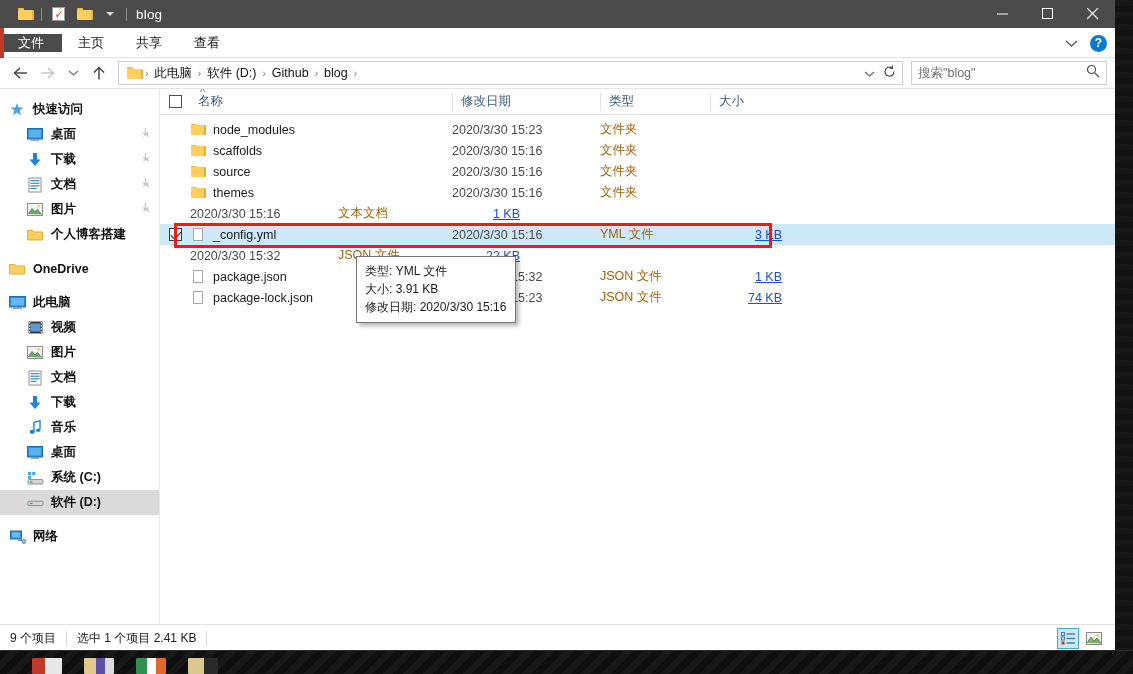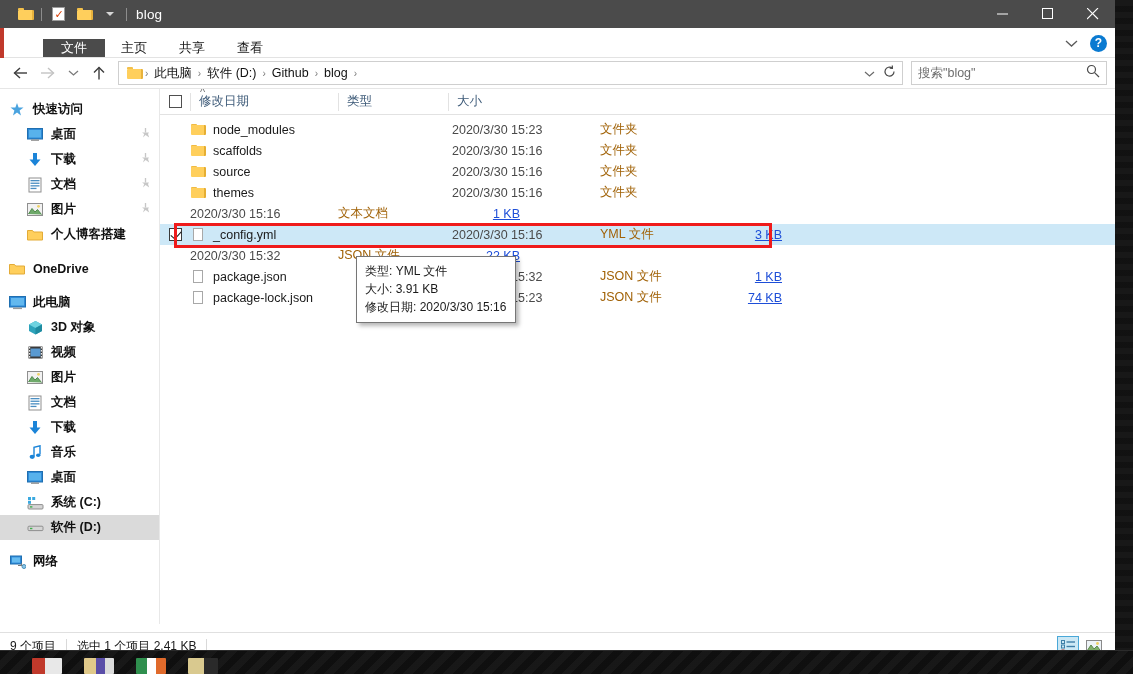--- a/index.html
+++ b/index.html
@@ -37,22 +37,22 @@
   .prop-glyph { width:13px; height:14px; background:#fff; border:1px solid #9b9b9b; position:relative;}
   .prop-glyph i{ position:absolute; left:2px; top:2px; font-style:normal; font-size:11px; color:#d83b01; line-height:9px;}
   .caret-dn { width:0;height:0;border-left:4px solid transparent;border-right:4px solid transparent;
     border-top:4px solid #d6d6d6; }
   .wtitle { color:#fff; font-size:13.5px; margin-left:6px; letter-spacing:.2px; }
   .wincontrols { position:absolute; right:0; top:0; display:flex; height:28px; }
   .wc { width:45px; height:28px; display:flex; align-items:center; justify-content:center; }
   .wc svg { display:block; }
 
   
-  .ribbon { height:30px; background:#fff; display:flex; align-items:flex-end; position:relative;
-            border-bottom:1px solid #e3e3e3;padding-left:43px; }
+  .ribbon { height:30px; background:#fff; display:flex; align-items:center; position:relative;
+            border-bottom:1px solid #e3e3e3; }
   .accent-stripe { position:absolute; left:0; top:0; width:4px; height:30px; background:#c0392b; }
   .rtab { display:flex; align-items:center; justify-content:center; font-size:13px; color:#1a1a1a;
           padding:0 16px; min-width:56px; }
   .rtab.file { background:#4b4b4b; color:#fff; padding:0 18px; }
   .ribbon-right { position:absolute; right:8px; top:0; height:30px; display:flex; align-items:center; gap:12px;}
   .help-btn { width:17px; height:17px; border-radius:50%; background:#0a7ad1; color:#fff; font-size:12px;
     font-weight:bold; display:flex; align-items:center; justify-content:center; }
 
   
   .addressbar { height:30px; display:flex; align-items:center; padding:0 8px; gap:0; background:#fff;}
@@ -115,21 +115,21 @@
 
   
   .annot { position:absolute; border:3px solid #ef1b1b; pointer-events:none; }
 
   
   .tooltip { position:absolute; background:#fff; border:1px solid #767676; padding:5px 8px 6px 8px;
              box-shadow:3px 3px 4px rgba(0,0,0,.28); font-size:12px; color:#1a1a1a; line-height:18px; }
 
   
   .status { height:28px; border-top:1px solid #e0e0e0; display:flex; align-items:center;
-            font-size:12px; color:#1a1a1a; position:relative; background:#fff;margin-top:8px; }
+            font-size:12px; color:#1a1a1a; position:relative; background:#fff; }
   .st-sec { padding:0 10px; }
   .st-div { width:1px; height:15px; background:#d9d9d9; }
   .view-btns { position:absolute; right:10px; top:3px; display:flex; gap:4px; }
   .vb { width:22px; height:21px; display:flex; align-items:center; justify-content:center; }
   .vb.active { background:#cce8f5; border:1px solid #4aa8d8; }
 </style>
 </head>
 <body>
 
 <div id="app">
@@ -347,30 +347,20 @@
               <svg width="17" height="14">
                 <rect x="0.5" y="0.5" width="16" height="10.5" fill="#2e8ad8" stroke="#1f6fb0"></rect>
                 <rect x="2" y="2" width="13" height="7.5" fill="#63b8ee"></rect>
                 <rect x="4" y="11.6" width="9" height="1.5" fill="#9a9a9a"></rect>
               </svg>
             </span>
             <span>此电脑</span>
           </div>
           <div class="nav-item lvl1">
             <span class="nav-ico">
-              <svg width="15" height="15">
-                <polygon points="7.5,1 14,4.5 14,11 7.5,14.5 1,11 1,4.5" fill="#2ea3bb"></polygon>
-                <polygon points="7.5,1 14,4.5 7.5,8 1,4.5" fill="#6fd3e0"></polygon>
-                <polygon points="7.5,8 14,4.5 14,11 7.5,14.5" fill="#1f8ba0"></polygon>
-              </svg>
-            </span>
-            <span>3D 对象</span>
-          </div>
-          <div class="nav-item lvl1">
-            <span class="nav-ico">
               <svg width="15" height="13">
                 <rect x="0.5" y="0.5" width="14" height="12" fill="#3b3b3b"></rect>
                 <rect x="2.5" y="2.5" width="10" height="8" fill="#5a9ad1"></rect>
                 <g fill="#e8e8e8">
                   <rect x="1" y="1" width="1.2" height="1.6"></rect>
                   <rect x="1" y="4" width="1.2" height="1.6"></rect>
                   <rect x="1" y="7" width="1.2" height="1.6"></rect>
                   <rect x="1" y="10" width="1.2" height="1.6"></rect>
                   <rect x="12.8" y="1" width="1.2" height="1.6"></rect>
                   <rect x="12.8" y="4" width="1.2" height="1.6"></rect>
@@ -469,20 +459,21 @@
           </div>
         </div>
 
       <div class="filelist">
 
         <div class="colhead">
           <div class="sort-arrow">^</div>
           <div class="chk-head">
               <div class="chk-box"></div>
             </div>
+          <div class="ch first" style="width:262px">名称</div>
           <div class="ch" style="width:148px">修改日期</div>
           <div class="ch" style="width:110px">类型</div>
           <div class="ch" style="width:82px">大小</div>
         </div>
 
         <div id="rows" style="padding-top:4px;">
             <div class="row">
               <div class="cell-chk"></div>
               <div class="c-name cell-name">
                 <span class="fico f-folder"></span>

